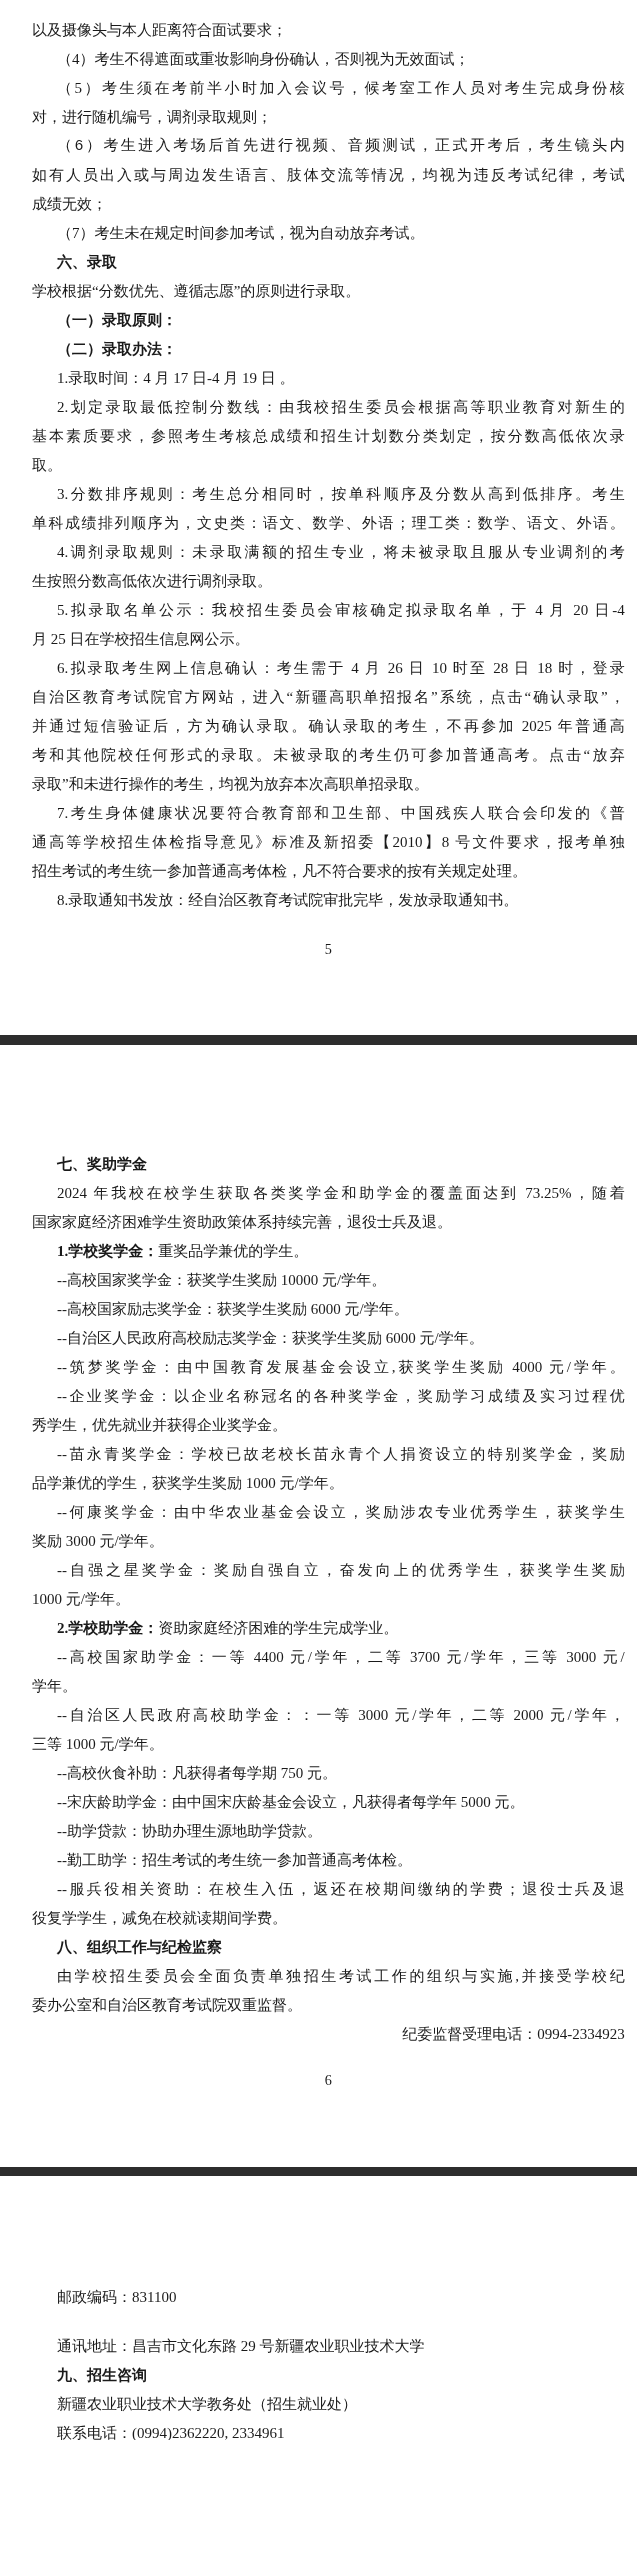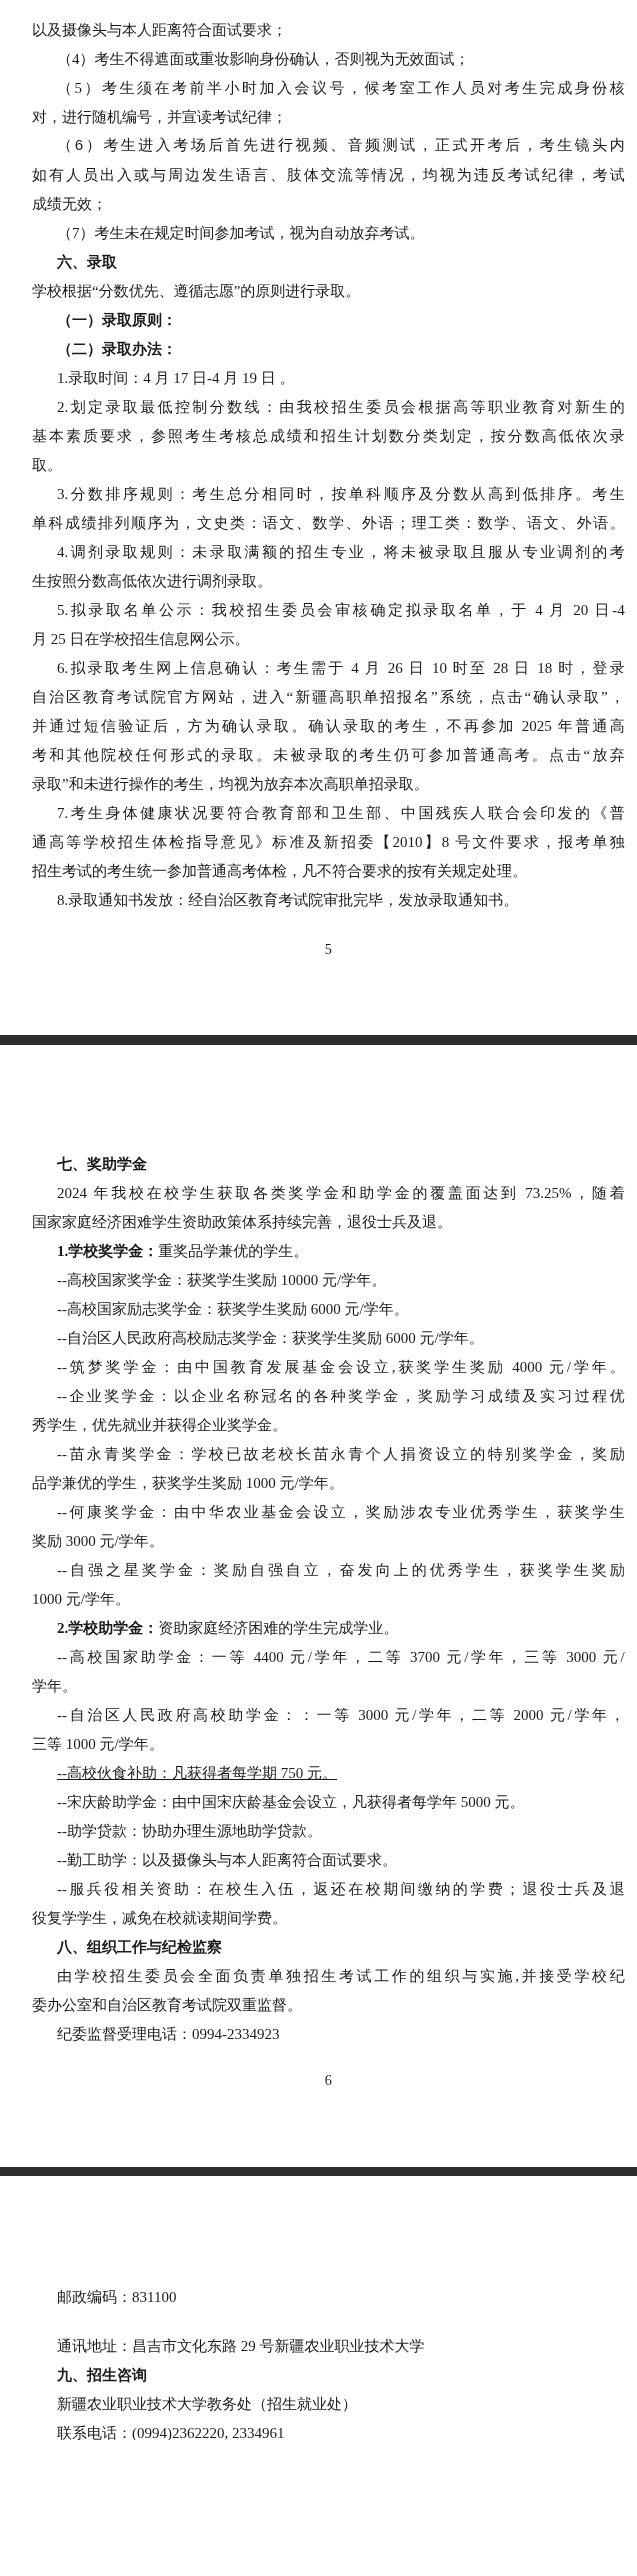--- a/index.html
+++ b/index.html
@@ -47,21 +47,21 @@
   }
 </style>
 </head>
 <body>
 
 <div class="doc">
     <section class="page p0">
       <div class="line">以及摄像头与本人距离符合面试要求；</div>
       <div class="line" style="padding-left: 25px;">（4）考生不得遮面或重妆影响身份确认，否则视为无效面试；</div>
       <div class="line fill" style="padding-left: 25px;">（5）考生须在考前半小时加入会议号，候考室工作人员对考生完成身份核</div>
-      <div class="line">对，进行随机编号，并宣读考试纪律；</div>
+      <div class="line">对，进行随机编号，调剂录取规则；</div>
       <div class="line fill" style="padding-left: 25px; font-family: Liberation Mono, monospace;">（6）考生进入考场后首先进行视频、音频测试，正式开考后，考生镜头内</div>
       <div class="line fill">如有人员出入或与周边发生语言、肢体交流等情况，均视为违反考试纪律，考试</div>
       <div class="line">成绩无效；</div>
       <div class="line" style="padding-left: 25px;">（7）考生未在规定时间参加考试，视为自动放弃考试。</div>
       <div class="line bold" style="padding-left: 25px;">六、录取</div>
       <div class="line">学校根据“分数优先、遵循志愿”的原则进行录取。</div>
       <div class="line bold" style="padding-left: 25px;">（一）录取原则：</div>
       <div class="line bold" style="padding-left: 25px;">（二）录取办法：</div>
       <div class="line" style="padding-left: 25px;">1.录取时间：4 月 17 日-4 月 19 日 。</div>
       <div class="line fill" style="padding-left: 25px;">2.划定录取最低控制分数线：由我校招生委员会根据高等职业教育对新生的</div>
@@ -100,30 +100,30 @@
       <div class="line">品学兼优的学生，获奖学生奖励 1000 元/学年。</div>
       <div class="line fill" style="padding-left: 25px;">--何康奖学金：由中华农业基金会设立，奖励涉农专业优秀学生，获奖学生</div>
       <div class="line">奖励 3000 元/学年。</div>
       <div class="line fill" style="padding-left: 25px;">--自强之星奖学金：奖励自强自立，奋发向上的优秀学生，获奖学生奖励</div>
       <div class="line">1000 元/学年。</div>
       <div class="line" style="padding-left: 25px;"><b>2.学校助学金：</b>资助家庭经济困难的学生完成学业。</div>
       <div class="line fill" style="padding-left: 25px;">--高校国家助学金：一等 4400 元/学年，二等 3700 元/学年，三等 3000 元/</div>
       <div class="line">学年。</div>
       <div class="line fill" style="padding-left: 25px;">--自治区人民政府高校助学金：：一等 3000 元/学年，二等 2000 元/学年，</div>
       <div class="line">三等 1000 元/学年。</div>
-      <div class="line" style="padding-left: 25px; text-decoration: underline;">--高校伙食补助：凡获得者每学期 750 元。</div>
+      <div class="line" style="padding-left: 25px;">--高校伙食补助：凡获得者每学期 750 元。</div>
       <div class="line" style="padding-left: 25px;">--宋庆龄助学金：由中国宋庆龄基金会设立，凡获得者每学年 5000 元。</div>
       <div class="line" style="padding-left: 25px;">--助学贷款：协助办理生源地助学贷款。</div>
-      <div class="line" style="padding-left: 25px;">--勤工助学：以及摄像头与本人距离符合面试要求。</div>
+      <div class="line" style="padding-left: 25px;">--勤工助学：招生考试的考生统一参加普通高考体检。</div>
       <div class="line fill" style="padding-left: 25px;">--服兵役相关资助：在校生入伍，返还在校期间缴纳的学费；退役士兵及退</div>
       <div class="line">役复学学生，减免在校就读期间学费。</div>
       <div class="line bold" style="padding-left: 25px;">八、组织工作与纪检监察</div>
       <div class="line fill" style="padding-left: 25px;">由学校招生委员会全面负责单独招生考试工作的组织与实施,并接受学校纪</div>
       <div class="line">委办公室和自治区教育考试院双重监督。</div>
-      <div class="line" style="padding-left: 25px;">纪委监督受理电话：0994-2334923</div>
+      <div class="line" style="padding-left: 25px; text-align: right;">纪委监督受理电话：0994-2334923</div>
       <div class="page-number">6</div>
     </section>
     <div class="separator"></div>
     <section class="page p2">
       <div class="line" style="padding-left: 25px;">邮政编码：831100</div>
       <div class="line" style="padding-left: 25px; margin-top: 20px;">通讯地址：昌吉市文化东路 29 号新疆农业职业技术大学</div>
       <div class="line bold" style="padding-left: 25px;">九、招生咨询</div>
       <div class="line" style="padding-left: 25px;">新疆农业职业技术大学教务处（招生就业处）</div>
       <div class="line" style="padding-left: 25px;">联系电话：(0994)2362220, 2334961</div>
       <div class="line" style="padding-left: 25px;">联 系 人：张老师 13999557911，张老师 18699142660</div>

